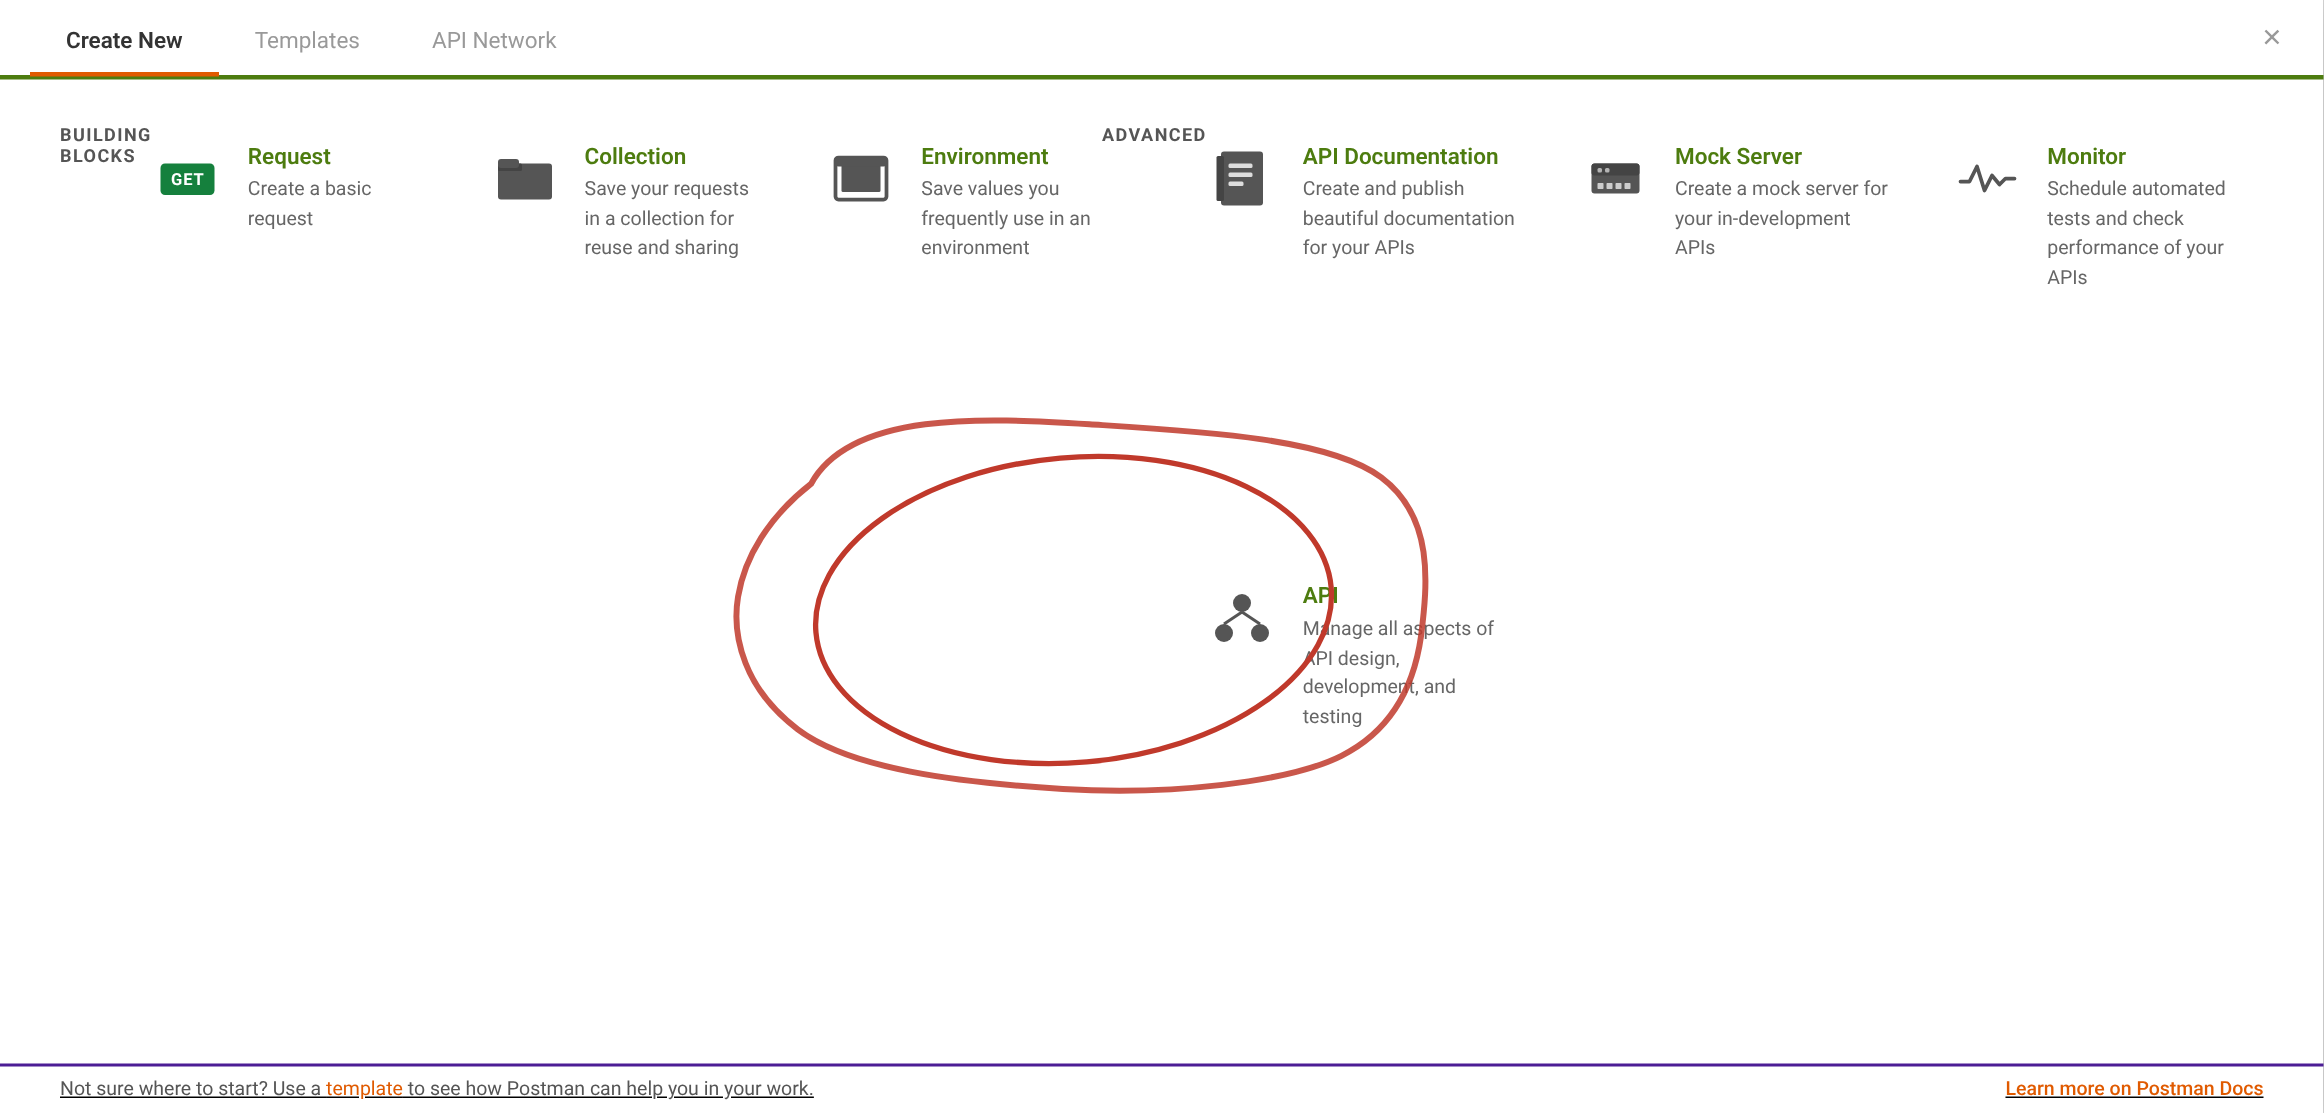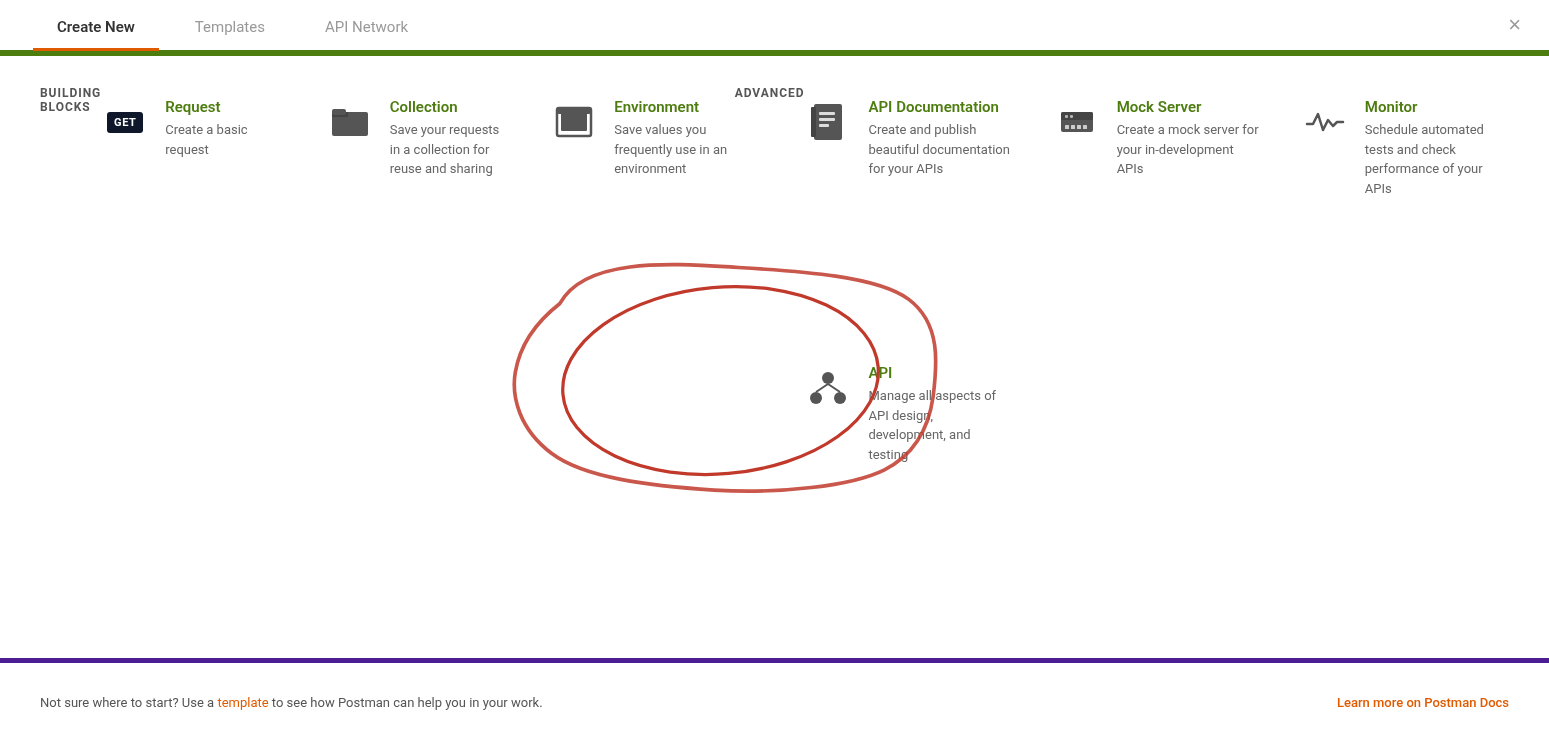--- a/index.html
+++ b/index.html
@@ -16,24 +16,23 @@
       width: 1549px;
       min-height: 742px;
       position: relative;
       display: flex;
       flex-direction: column;
       box-shadow: 0 4px 20px rgba(0,0,0,0.3);
     }
     .tab-bar {
       display: flex;
       align-items: flex-end;
-      border-bottom: 6px solid #4d7c0f;
-      padding: 0 33px;
+      border-bottom: 3px solid #4d7c0f;
+      padding: 0 20px;
       position: relative;
-      gap: 12px;
     }
     .tab {
       padding: 18px 24px 14px;
       cursor: pointer;
       font-size: 15px;
       color: #999;
       position: relative;
       user-select: none;
     }
     .tab.active {
@@ -103,40 +102,41 @@
       margin-bottom: 4px;
     }
     .item-desc {
       font-size: 13px;
       color: #666;
       line-height: 1.5;
     }
     .section-gap { margin-bottom: 10px; }
     
     .get-badge {
-      background: #0f172a;
+      background: #15803d;
       color: #fff;
       font-size: 11px;
       font-weight: 700;
       padding: 4px 7px;
       border-radius: 3px;
       letter-spacing: 0.05em;
     }
     
     .folder-icon svg,
     .env-icon svg,
     .doc-icon svg,
     .mock-icon svg,
     .monitor-icon svg,
     .api-icon svg { width: 40px; height: 40px; }
     .footer-bar {
-      border-top: 5px solid #4c1d95;
-      padding: 32px 40px;
+      border-top: 2px solid #4c1d95;
+      padding: 8px 40px;
       display: flex;
       align-items: center;
+      text-decoration: underline;
     }
     .footer-text {
       font-size: 13px;
       color: #555;
     }
     .footer-text a {
       color: #e05a00;
       text-decoration: none;
     }
     .footer-link {

